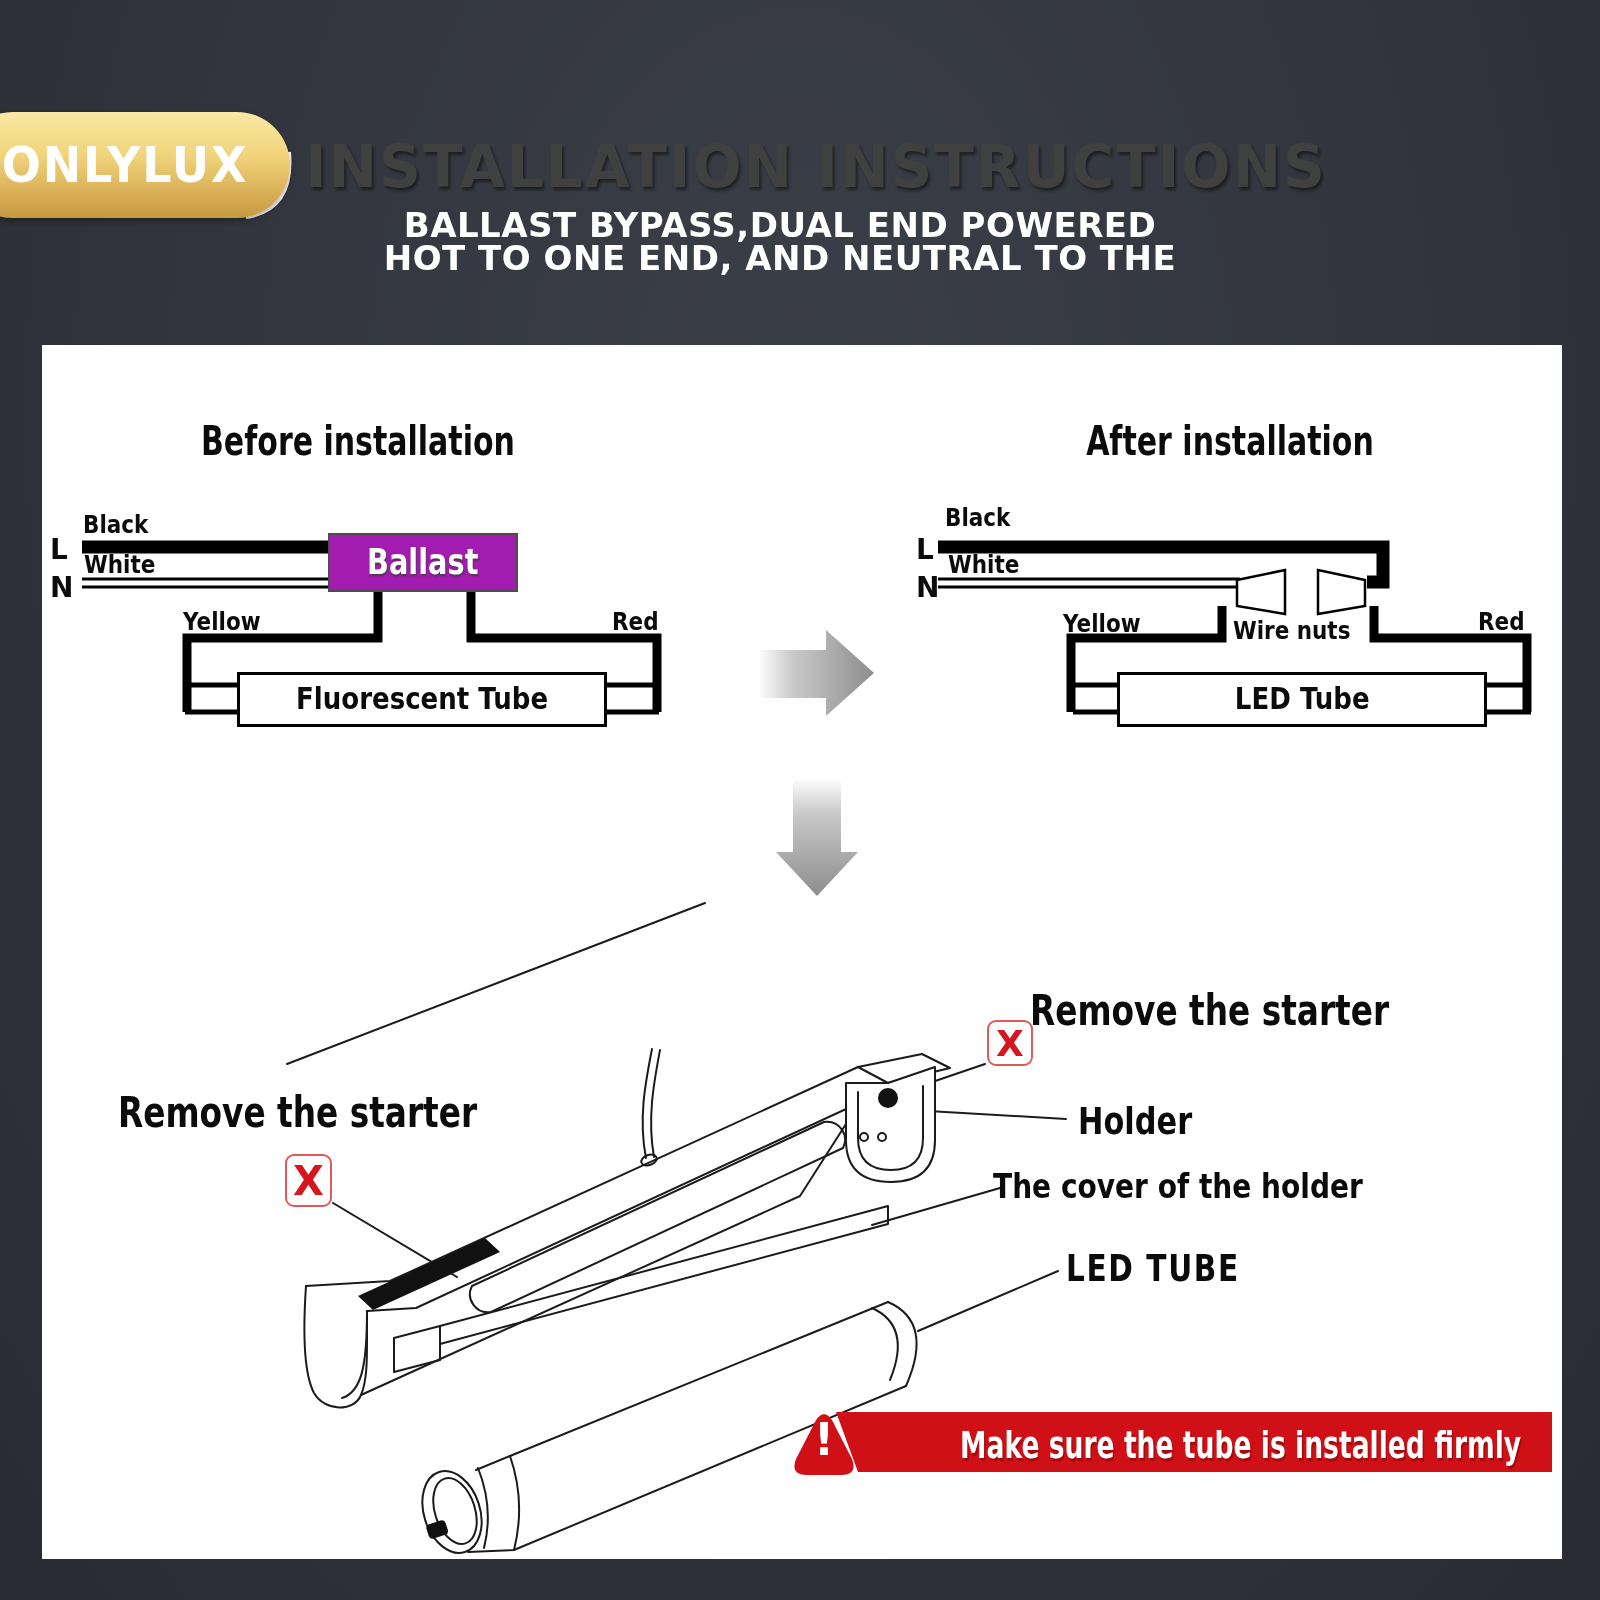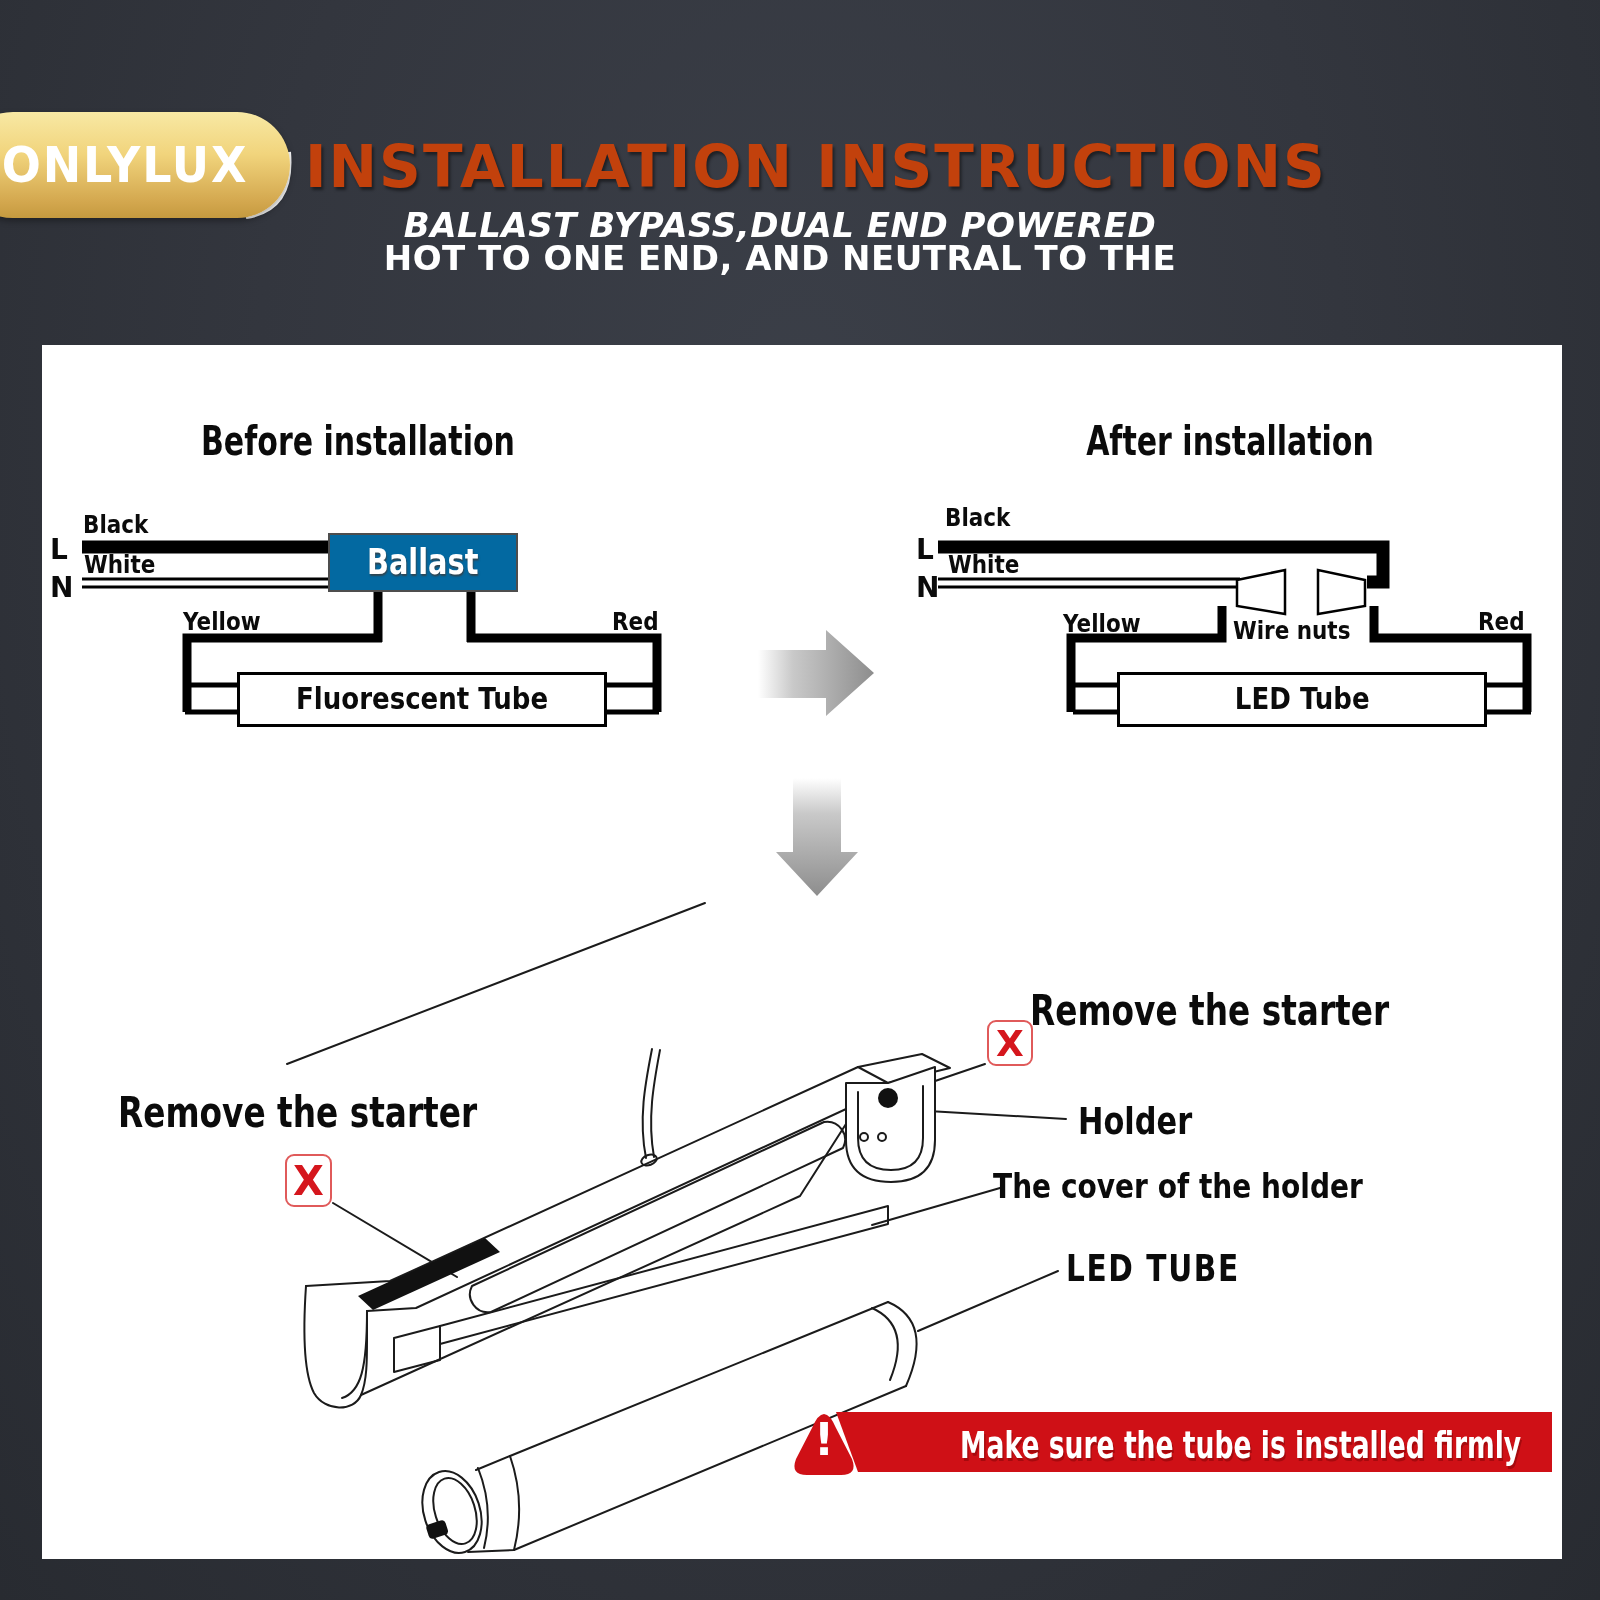--- a/index.html
+++ b/index.html
@@ -14,37 +14,37 @@
     left:-40px;top:112px;width:330px;height:106px;border-radius:53px;
     background:linear-gradient(180deg,#f8e9a4 0%,#f1d47c 40%,#d3a74e 85%,#c59a3f 100%);
     box-shadow:0 3px 6px rgba(0,0,0,.35);
   }
   .logo-text{
     width:100%;text-align:center;line-height:106px;font-size:50px;font-weight:700;
     color:#ffffff;letter-spacing:2px;transform:scaleX(.92);transform-origin:center;
   }
   .main-title{
     left:305px;top:138px;font-size:58px;line-height:58px;font-weight:700;letter-spacing:2px;
-    color:#c2410c;text-shadow:2px 3px 3px rgba(0,0,0,.45);white-space:nowrap;
+    color:#404040;text-shadow:2px 3px 3px rgba(0,0,0,.45);white-space:nowrap;
   }
   .subtitle{
     left:0;width:1560px;text-align:center;color:#ffffff;font-weight:700;
     font-size:34px;line-height:34px;letter-spacing:.5px;white-space:nowrap;
   }
   
   .panel{left:42px;top:345px;width:1520px;height:1214px;background:#ffffff;}
   svg.art{left:0;top:0;width:1600px;height:1600px;pointer-events:none;}
   
   .diag-title{font-size:40px;line-height:40px;font-weight:800;color:#0b0b0b;text-align:center;
     transform:scaleX(.75);transform-origin:center top;white-space:nowrap;}
   .wl{font-size:25px;line-height:25px;font-weight:700;color:#0b0b0b;
     transform:scaleX(.86);transform-origin:left top;white-space:nowrap;}
   .ln{font-size:28px;line-height:28px;font-weight:700;color:#0b0b0b;white-space:nowrap;}
   .ballast-box{
-    left:328px;top:533px;width:190px;height:59px;background:#0369a1;border:2px solid #4d4d4d;
+    left:328px;top:533px;width:190px;height:59px;background:#a21caf;border:2px solid #4d4d4d;
     box-sizing:border-box;text-align:center;
   }
   .ballast-box span{display:inline-block;line-height:53px;font-size:36px;font-weight:700;color:#ffffff;
     text-shadow:1px 2px 2px rgba(60,60,60,.8);transform:scaleX(.8);transform-origin:center;}
   .tube-box{
     background:#ffffff;border:3px solid #000000;box-sizing:border-box;text-align:center;
     width:370px;height:55px;
   }
   .tube-box span{display:inline-block;line-height:47px;font-size:31px;font-weight:700;color:#0b0b0b;
     transform:scaleX(.84);transform-origin:center;white-space:nowrap;}
@@ -148,21 +148,21 @@
   </g>
 
   <polygon points="836,1412 1552,1412 1552,1472 858,1472" fill="#cf1016"></polygon>
   <path d="M812 1428 Q824 1400 836 1428 L852 1459 Q858 1475 841 1475 L807 1475 Q790 1475 796 1459 Z" fill="#cf1016"></path>
 </svg>
 
 <div class="abs logo-badge">
   <div class="logo-text">ONLYLUX</div>
 </div>
 <div class="abs main-title">INSTALLATION INSTRUCTIONS</div>
-<div class="abs subtitle" style="top:208px;font-style:italic;">BALLAST BYPASS,DUAL END POWERED</div>
+<div class="abs subtitle" style="top:208px;">BALLAST BYPASS,DUAL END POWERED</div>
 <div class="abs subtitle" style="top:241px;text-align:center;">HOT TO ONE END, AND NEUTRAL TO THE</div>
 
 <div class="abs diag-title" style="left:151px;top:421px;width:400px;">Before installation</div>
 <div class="abs wl" style="left:83px;top:512px;">Black</div>
 <div class="abs ln" style="left:50px;top:536px;">L</div>
 <div class="abs wl" style="left:84px;top:552px;">White</div>
 <div class="abs ln" style="left:50px;top:574px;">N</div>
 <div class="abs wl" style="left:183px;top:609px;">Yellow</div>
 <div class="abs wl" style="left:612px;top:609px;">Red</div>
 <div class="abs ballast-box">

